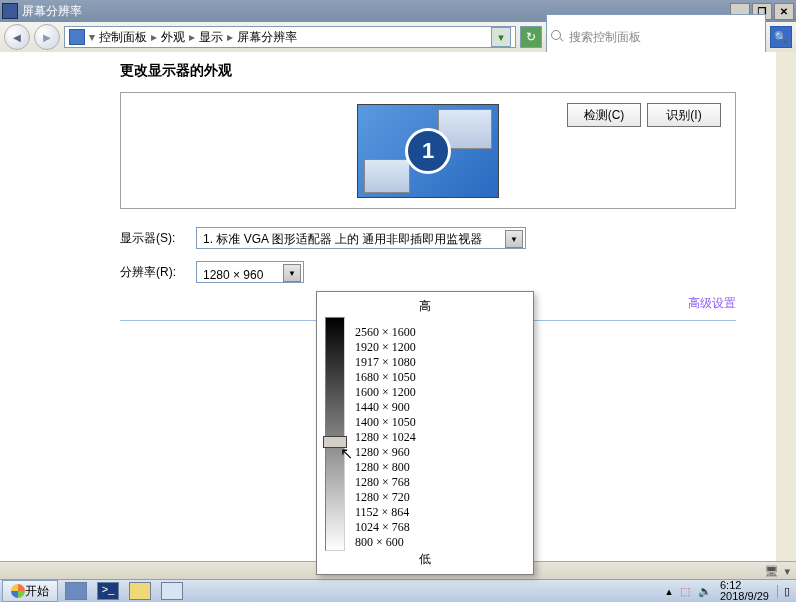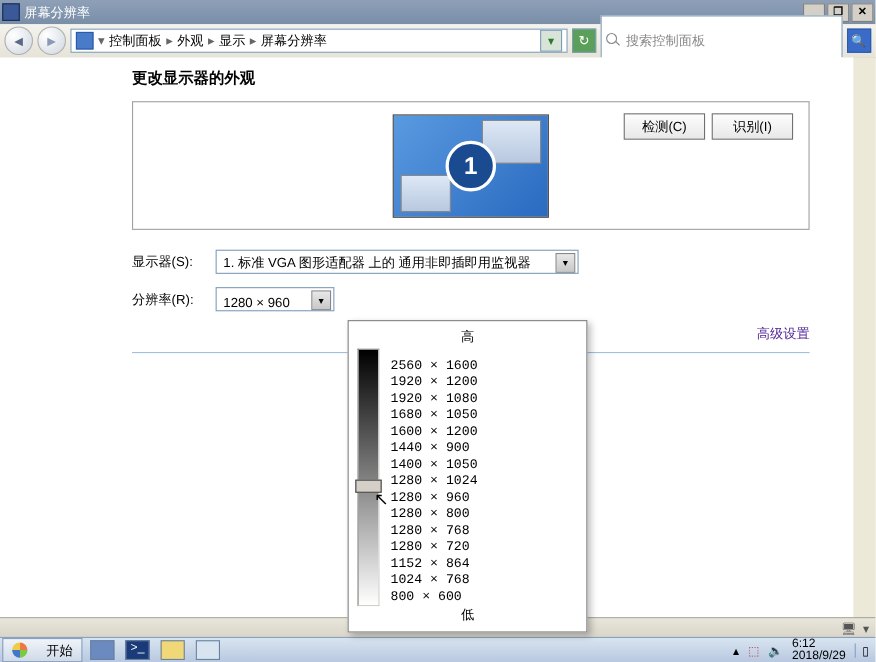--- a/index.html
+++ b/index.html
@@ -35,37 +35,37 @@
 .monitor .num-circle{width:40px;height:40px;border-radius:50%;background:#1a4a90;border:3px solid #fff;color:#fff;display:flex;align-items:center;justify-content:center;font-size:22px;font-weight:bold;position:relative;z-index:2}
 .side-btns{position:absolute;right:14px;top:10px;display:flex;flex-direction:row;gap:6px}
 .btn{width:72px;height:22px;border:1px solid #707070;background:linear-gradient(#fdfdfd,#e8e8e8);display:flex;align-items:center;justify-content:center;font-size:12px}
 .row{display:flex;align-items:center;margin-bottom:12px}
 .row-label{width:76px}
 .select{height:20px;border:1px solid #7f9db9;background:#fff;display:flex;align-items:flex-end;padding:0 2px 0 6px;font-size:12px}
 .select .dd{width:16px;height:16px;background:linear-gradient(#e8e8e8,#c8c8c8);border:1px solid #888;display:flex;align-items:center;justify-content:center;font-size:8px;margin-left:auto}
 .sel-wide{width:320px}
 .sel-narrow{width:98px}
 .adv-link{text-align:right;margin:8px 0 8px 0}
-.adv-link a,.links a{color:#4c1d95;text-decoration:none}
+.adv-link a,.links a{color:#8b5cf6;text-decoration:none}
 hr{border:none;border-top:1px solid #a0c0e0;margin:4px 0 14px}
 .links{line-height:18px;color:#0033cc}
 .action-row{display:flex;justify-content:flex-end;gap:10px;margin-top:24px}
 
 .res-panel{position:absolute;left:316px;top:291px;width:200px;background:#fff;border:1px solid #808080;box-shadow:3px 3px 6px rgba(0,0,0,.25);padding:6px 8px 4px 8px;z-index:50;font-size:12px}
 .res-panel .lab{text-align:center;margin-bottom:2px}
 .res-body{display:flex;align-items:flex-start;gap:10px}
 .slider-track{width:18px;height:232px;border:1px inset #d4d0c8;background:linear-gradient(#000,#fff);position:relative}
 .slider-thumb{position:absolute;left:-3px;width:22px;height:10px;background:#d4d0c8;border:1px solid #404040;top:118px}
-.res-list{padding-top:8px;line-height:15px;font-family:Liberation Mono, monospace;font-size:12px}
+.res-list{padding-top:8px;line-height:15px;font-family:Liberation Serif, serif;font-size:12px}
 .cursor{position:absolute;left:340px;top:444px;z-index:60;font-size:16px;color:#000;pointer-events:none}
 
 .statusbar{position:absolute;left:0;right:0;bottom:22px;height:18px;background:linear-gradient(#e8e5da,#d8d4c8);border-top:1px solid #aca899;display:flex;align-items:center;justify-content:flex-end;gap:6px;padding:0 6px;font-size:11px;color:#555}
 
 .taskbar{position:absolute;left:0;right:0;bottom:0;height:22px;background:linear-gradient(#d8e4f0,#b8c8e0);border-top:1px solid #8aa0c0;display:flex;align-items:center}
-.start{height:20px;padding:0 8px;background:linear-gradient(#f0f4fa,#d0dae8);border:1px solid #8aa0c0;display:flex;align-items:center;gap:17px;margin-left:2px}
+.start{height:20px;padding:0 8px;background:linear-gradient(#f0f4fa,#d0dae8);border:1px solid #8aa0c0;display:flex;align-items:center;gap:0;margin-left:2px}
 .start .orb{width:14px;height:14px;border-radius:50%;background:conic-gradient(#e74 0 25%,#7c4 0 50%,#47c 0 75%,#ec4 0)}
 .task-ico{width:28px;height:20px;display:flex;align-items:center;justify-content:center;margin-left:4px}
 .task-ico .box{width:20px;height:16px;border:1px solid #6a80a0}
 .tray{margin-left:auto;display:flex;align-items:center;gap:8px;padding:0 6px;font-size:11px}
 .tray .t{text-align:left;line-height:11px}
 </style>
 </head>
 <body>
 
 <div class="titlebar">
@@ -144,21 +144,21 @@
 
 <div class="res-panel">
   <div class="lab">高</div>
   <div class="res-body">
     <div class="slider-track">
       <div class="slider-thumb"></div>
     </div>
     <div class="res-list">
       <div>2560 × 1600</div>
       <div>1920 × 1200</div>
-      <div>1920 × 1080</div>
+      <div>1917 × 1080</div>
       <div>1680 × 1050</div>
       <div>1600 × 1200</div>
       <div>1440 × 900</div>
       <div>1400 × 1050</div>
       <div>1280 × 1024</div>
       <div>1280 × 960</div>
       <div>1280 × 800</div>
       <div>1280 × 768</div>
       <div>1280 × 720</div>
       <div>1152 × 864</div>

